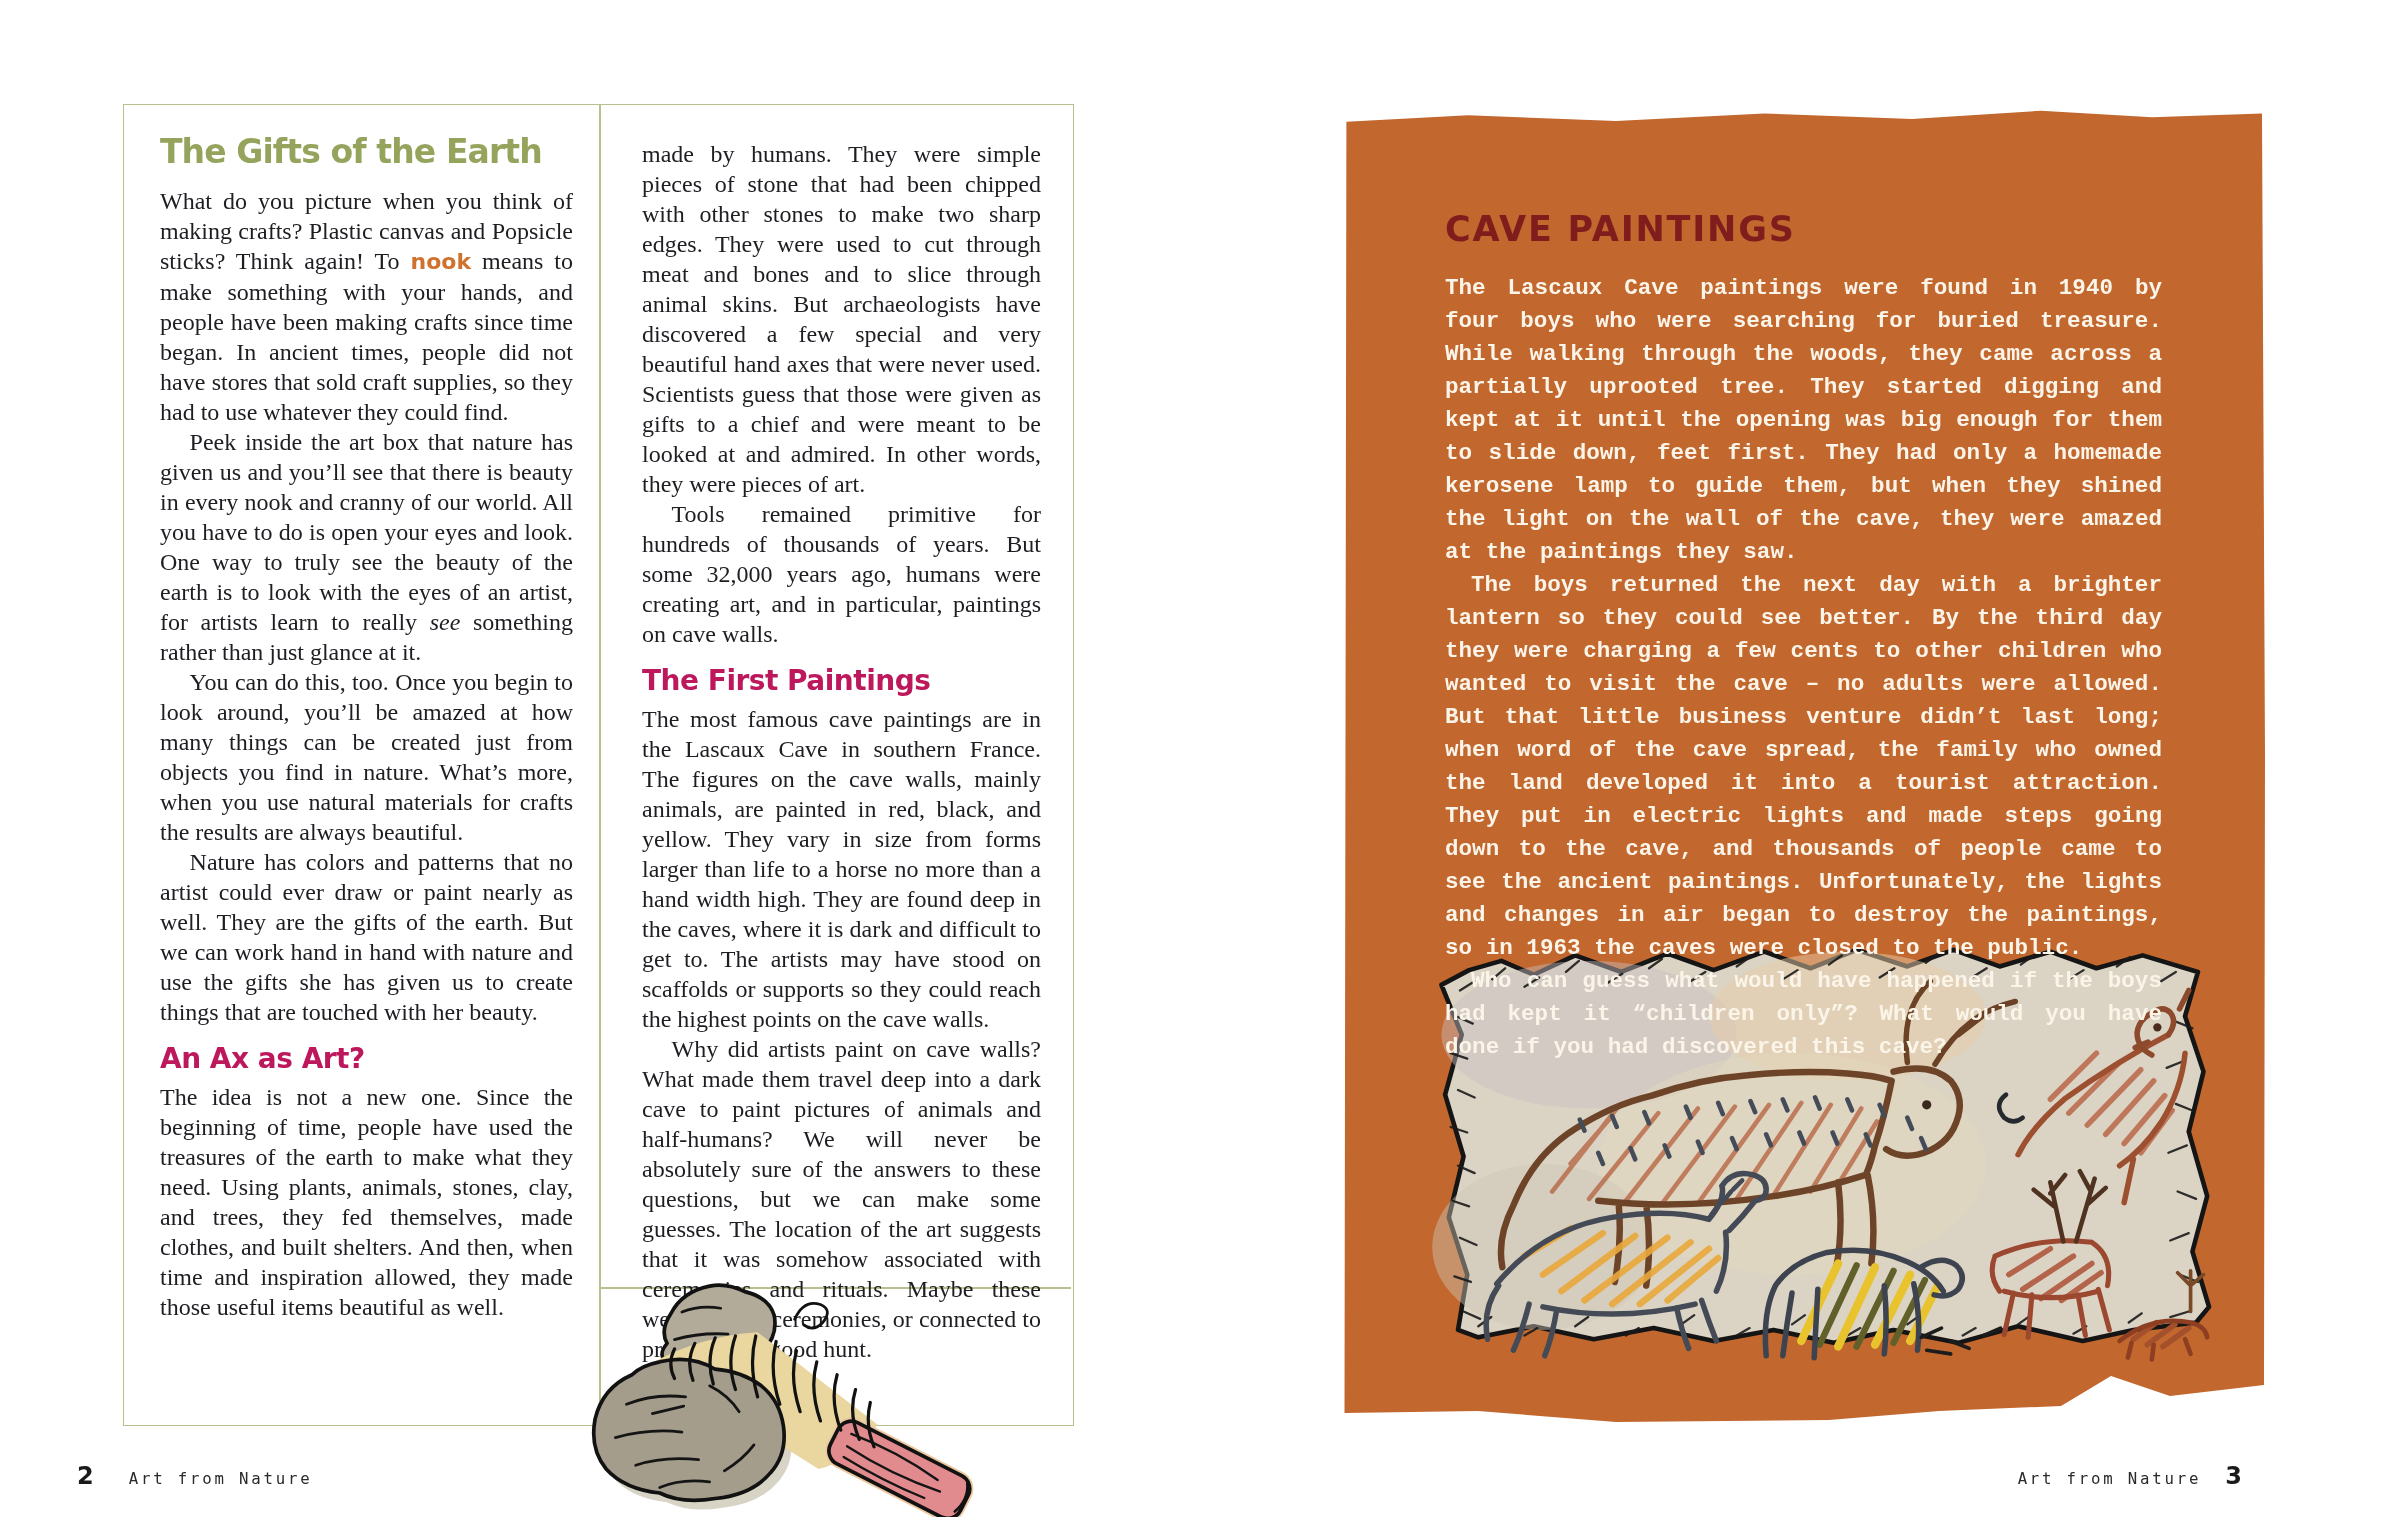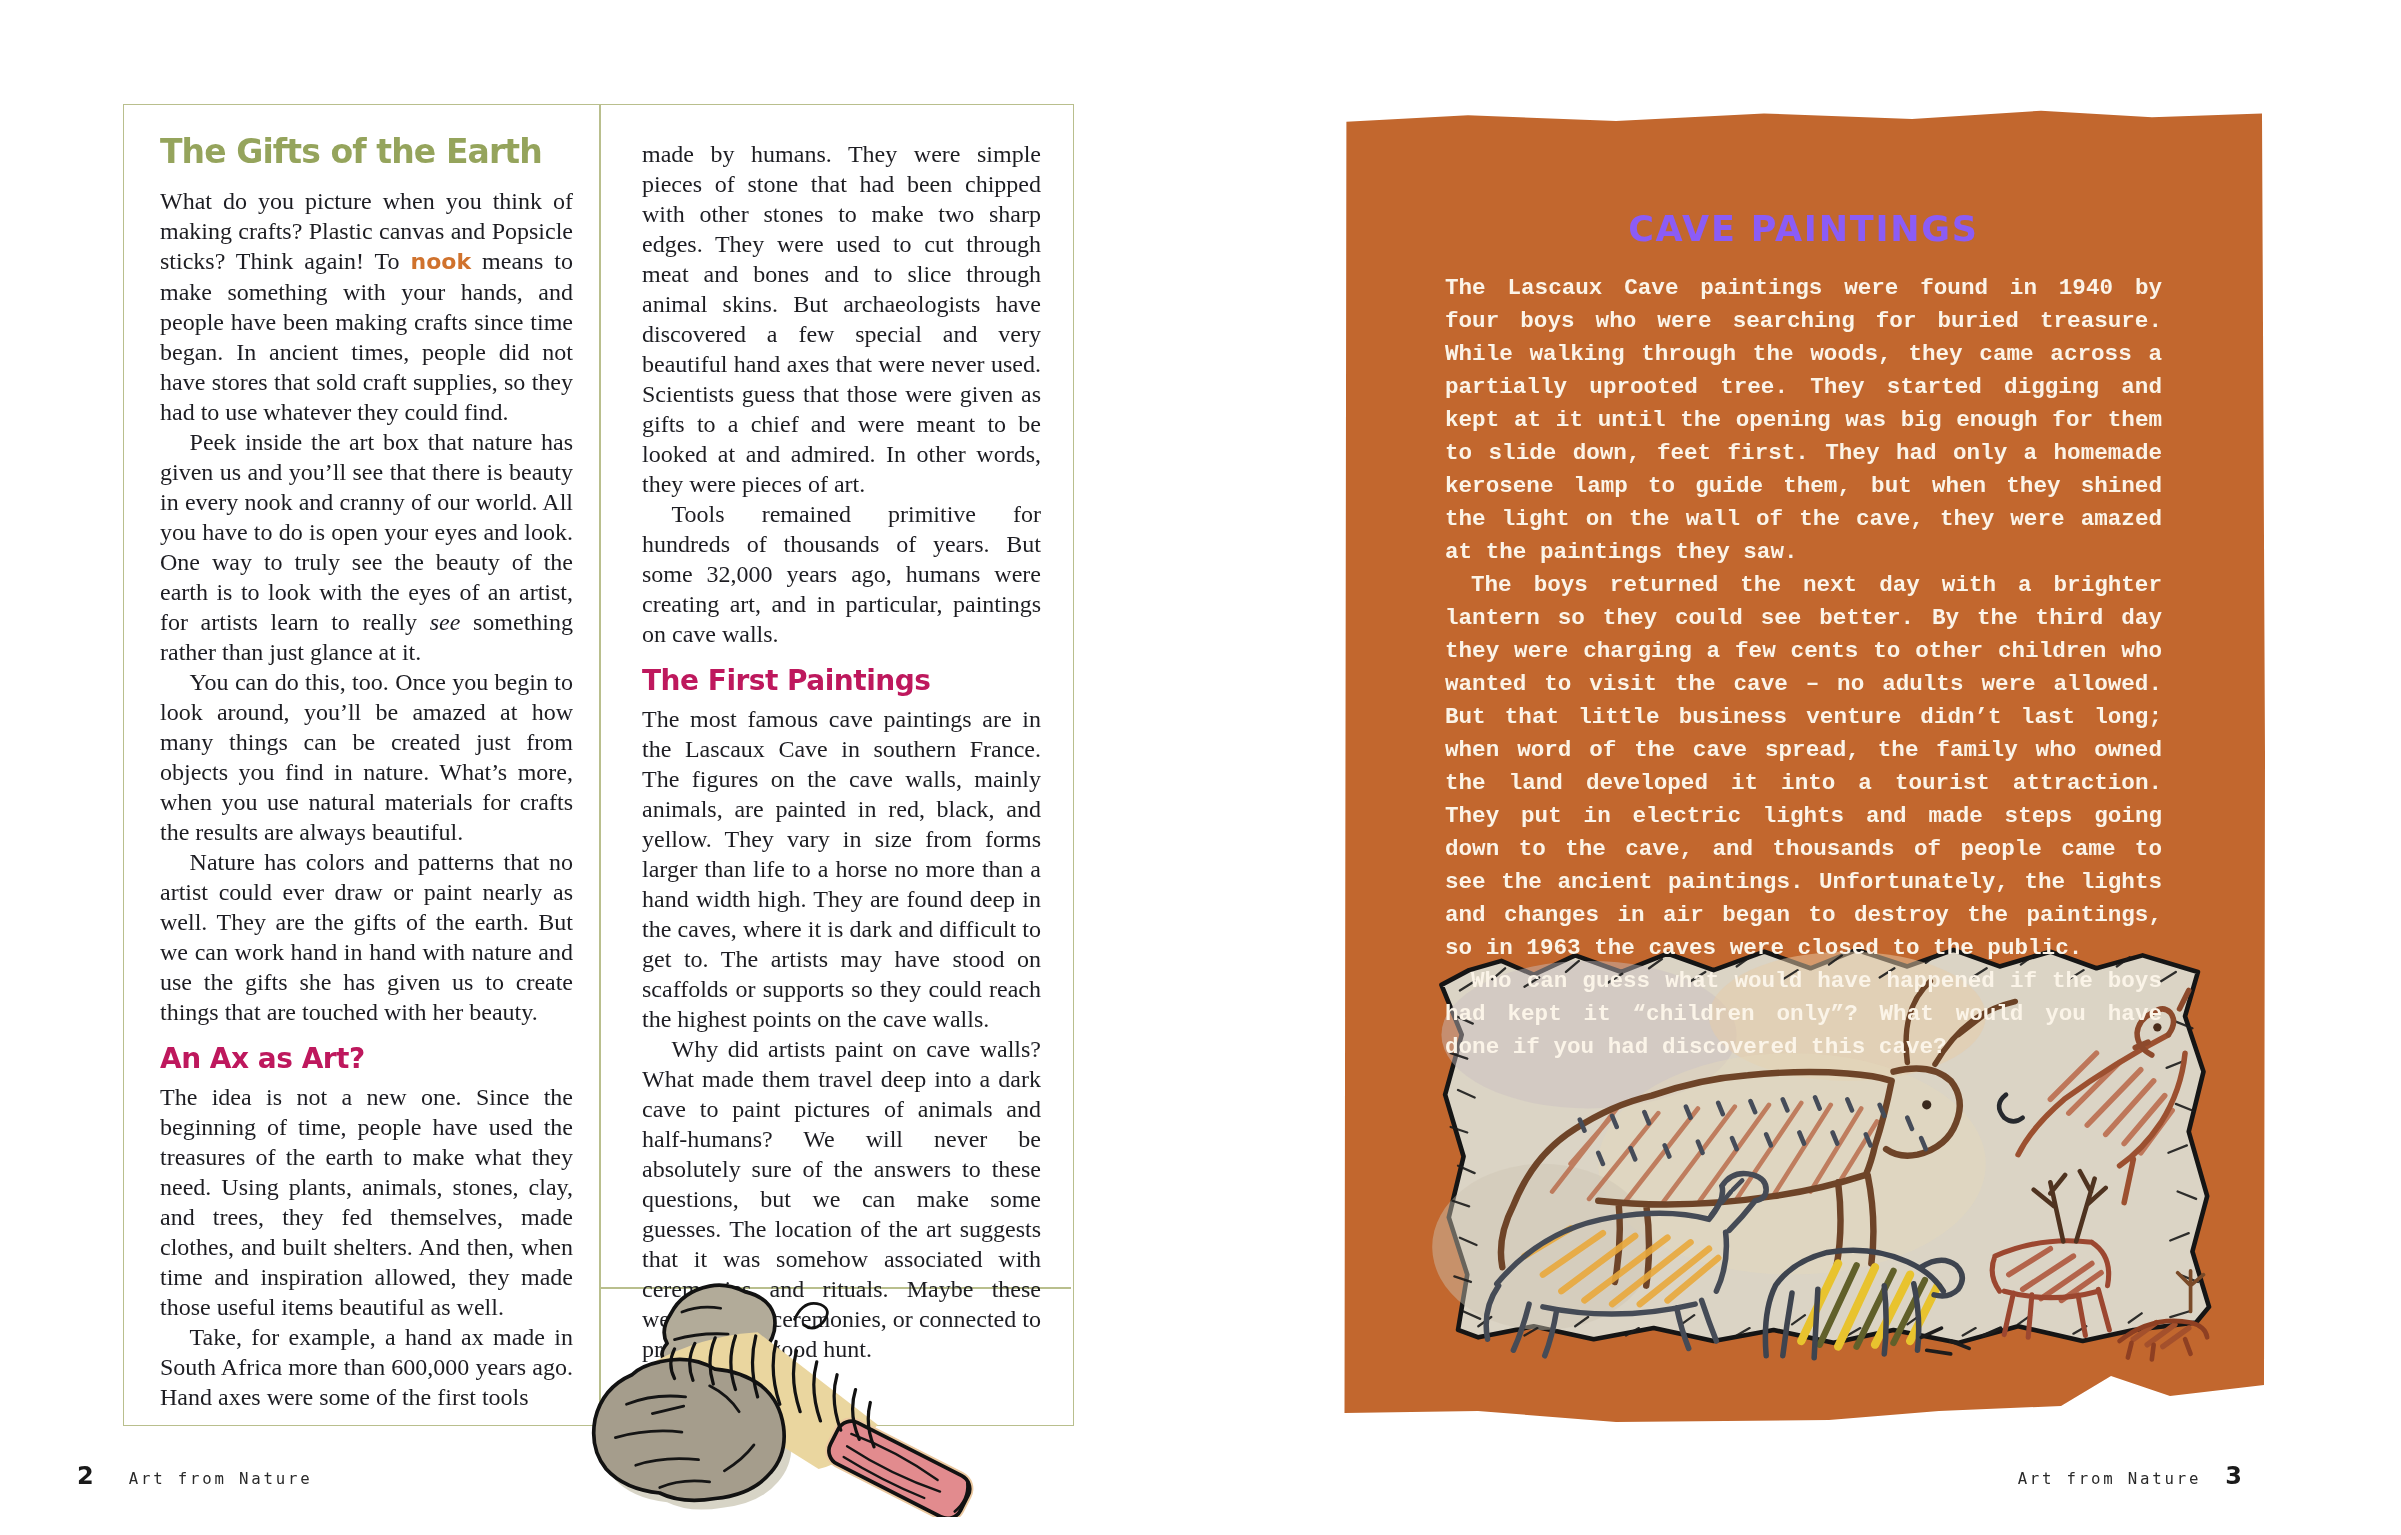--- a/index.html
+++ b/index.html
@@ -28,22 +28,22 @@
   .page-num{font-family:"DejaVu Sans",sans-serif;font-weight:bold;font-size:24px;color:#1a1a1a;}
   .running-title{font-family:"DejaVu Sans Mono",monospace;font-size:15.7px;letter-spacing:2.8px;color:#2a2a2a;}
   .footer-left .running-title{margin-left:35px;}
   .footer-right .page-num{margin-left:24px;}
   
   .orange-panel{position:absolute;left:1339px;top:107px;width:929px;height:1324px;
     background:#c2672e;z-index:1;
     clip-path:polygon(7.4px 14.8px,129px 8.3px,277px 14px,425px 6.5px,573px 12px,702px 3.7px,813px 10.2px,923px 6.5px,
                       926px 647px,925px 1278px,831px 1289px,772px 1269px,722px 1299px,600px 1304px,
                       490px 1313px,277px 1315px,139px 1304px,5.5px 1306px);}
-  .panel-title{position:absolute;left:1445px;top:209px;width:717px;z-index:3;text-align:center;
-    font-family:"DejaVu Sans",sans-serif;font-weight:bold;font-size:35px;letter-spacing:1.8px;color:#8b5cf6;}
+  .panel-title{position:absolute;left:1445px;top:209px;width:717px;z-index:3;
+    font-family:"DejaVu Sans",sans-serif;font-weight:bold;font-size:35px;letter-spacing:1.8px;color:#7f1d1d;}
   .panel-text{position:absolute;left:1445px;top:272px;width:717px;z-index:3;
     font-family:Liberation Mono, monospace;font-weight:bold;font-size:22.6px;line-height:33px;
     color:#fbf4e8;text-align:justify;}
   .panel-text p{margin:0;}
   .panel-text .ind{text-indent:26px;}
   
   .slab-illo{position:absolute;left:1404px;top:924px;z-index:2;}
   .ax-illo{position:absolute;left:571px;top:1275px;z-index:4;}
 </style>
 </head>
@@ -56,21 +56,20 @@
   <div class="ax-rule"></div>
 
   <div class="col col1 body-text">
     <h1 class="page-title">The Gifts of the Earth</h1>
     <p><span>What do you picture when you think of making crafts? Plastic canvas and Popsicle sticks? Think again! To </span><span class="craft">nook</span><span> means to make something with your hands, and people have been making crafts since time began. In ancient times, people did not have stores that sold craft supplies, so they had to use whatever they could find.</span></p>
     <p class="ind"><span>Peek inside the art box that nature has given us and you’ll see that there is beauty in every nook and cranny of our world. All you have to do is open your eyes and look. One way to truly see the beauty of the earth is to look with the eyes of an artist, for artists learn to really </span><span class="it">see</span><span> something rather than just glance at it.</span></p>
     <p class="ind">You can do this, too. Once you begin to look around, you’ll be amazed at how many things can be created just from objects you find in nature. What’s more, when you use natural materials for crafts the results are always beautiful.</p>
     <p class="ind">Nature has colors and patterns that no artist could ever draw or paint nearly as well. They are the gifts of the earth. But we can work hand in hand with nature and use the gifts she has given us to create things that are touched with her beauty.</p>
     <h2 class="subhead">An Ax as Art?</h2>
     <p>The idea is not a new one. Since the beginning of time, people have used the treasures of the earth to make what they need. Using plants, animals, stones, clay, and trees, they fed themselves, made clothes, and built shelters. And then, when time and inspiration allowed, they made those useful items beautiful as well.</p>
-    <p class="ind">Take, for example, a hand ax made in South Africa more than 600,000 years ago. Hand axes were some of the first tools</p>
   </div>
 
   <div class="col col2 body-text">
     <p>made by humans. They were simple pieces of stone that had been chipped with other stones to make two sharp edges. They were used to cut through meat and bones and to slice through animal skins. But archaeologists have discovered a few special and very beautiful hand axes that were never used. Scientists guess that those were given as gifts to a chief and were meant to be looked at and admired. In other words, they were pieces of art.</p>
     <p class="ind">Tools remained primitive for hundreds of thousands of years. But some 32,000 years ago, humans were creating art, and in particular, paintings on cave walls.</p>
     <h2 class="subhead">The First Paintings</h2>
     <p>The most famous cave paintings are in the Lascaux Cave in southern France. The figures on the cave walls, mainly animals, are painted in red, black, and yellow. They vary in size from forms larger than life to a horse no more than a hand width high. They are found deep in the caves, where it is dark and difficult to get to. The artists may have stood on scaffolds or supports so they could reach the highest points on the cave walls.</p>
     <p class="ind">Why did artists paint on cave walls? What made them travel deep into a dark cave to paint pictures of animals and half-humans? We will never be absolutely sure of the answers to these questions, but we can make some guesses. The location of the art suggests that it was somehow associated with ceremonies and rituals. Maybe these were healing ceremonies, or connected to prayers for a good hunt.</p>
   </div>
 

